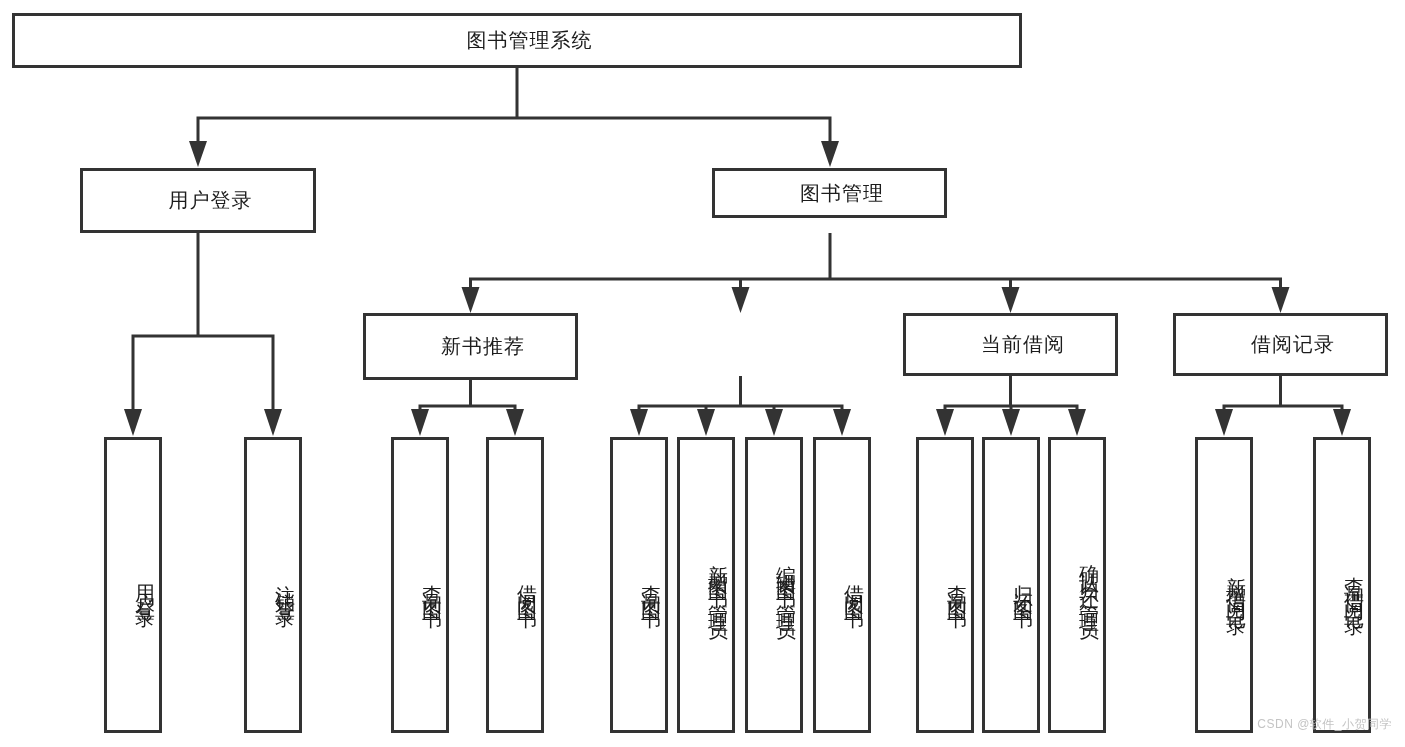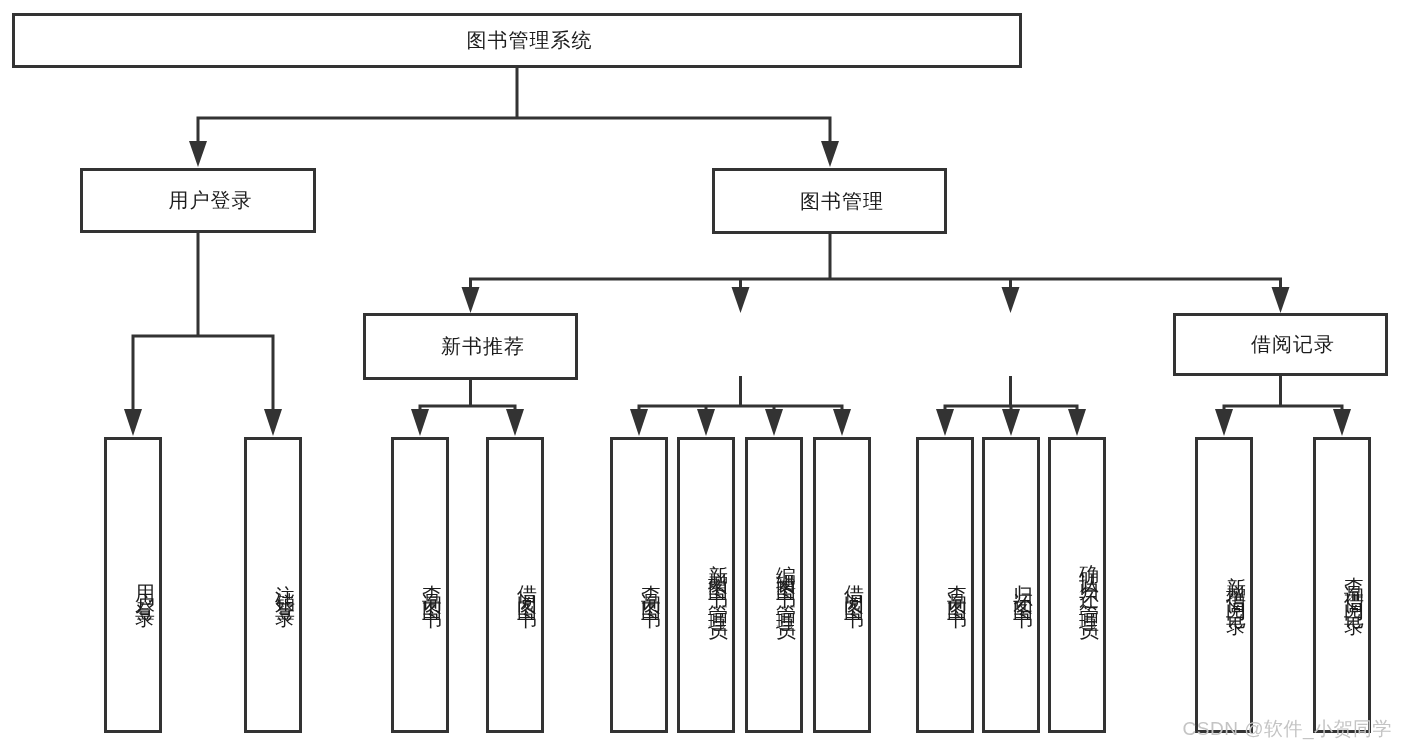--- a/index.html
+++ b/index.html
@@ -24,21 +24,21 @@
   }
   .v{
     writing-mode:vertical-rl;
     text-orientation:mixed;
     letter-spacing:0.4em;
     line-height:1;
   }
   .watermark{
     position:absolute;z-index:3;
     top:716px;right:13px;
-    font-size:19px;
+    font-size:12px;
     color:#c4c4c4;
     letter-spacing:0.5px;
     white-space:nowrap;
   }
 </style>
 </head>
 <body>
 
 <div class="canvas">
 
@@ -77,26 +77,29 @@
     </g>
   </svg>
 
   <div class="node" style="left:12px;top:13px;width:1010px;height:55px">
     <span>图书管理系统</span>
   </div>
 
   <div class="node" style="left:80px;top:168px;width:236px;height:65px">
     <span>用户登录</span>
   </div>
-  <div class="node" style="left:712px;top:168px;width:235px;height:66px">
+  <div class="node" style="left:712px;top:168px;width:235px;height:50px">
     <span>图书管理</span>
   </div>
 
   <div class="node" style="left:363px;top:313px;width:215px;height:67px">
     <span>新书推荐</span>
+  </div>
+  <div class="node" style="left:903px;top:313px;width:215px;height:63px">
+    <span>当前借阅</span>
   </div>
   <div class="node" style="left:1173px;top:313px;width:215px;height:63px">
     <span>借阅记录</span>
   </div>
 
   <div class="node v" style="left:104px;top:437px;width:58px;height:296px">
     <span>用户登录</span>
   </div>
   <div class="node v" style="left:244px;top:437px;width:58px;height:296px">
     <span>注销登录</span>

